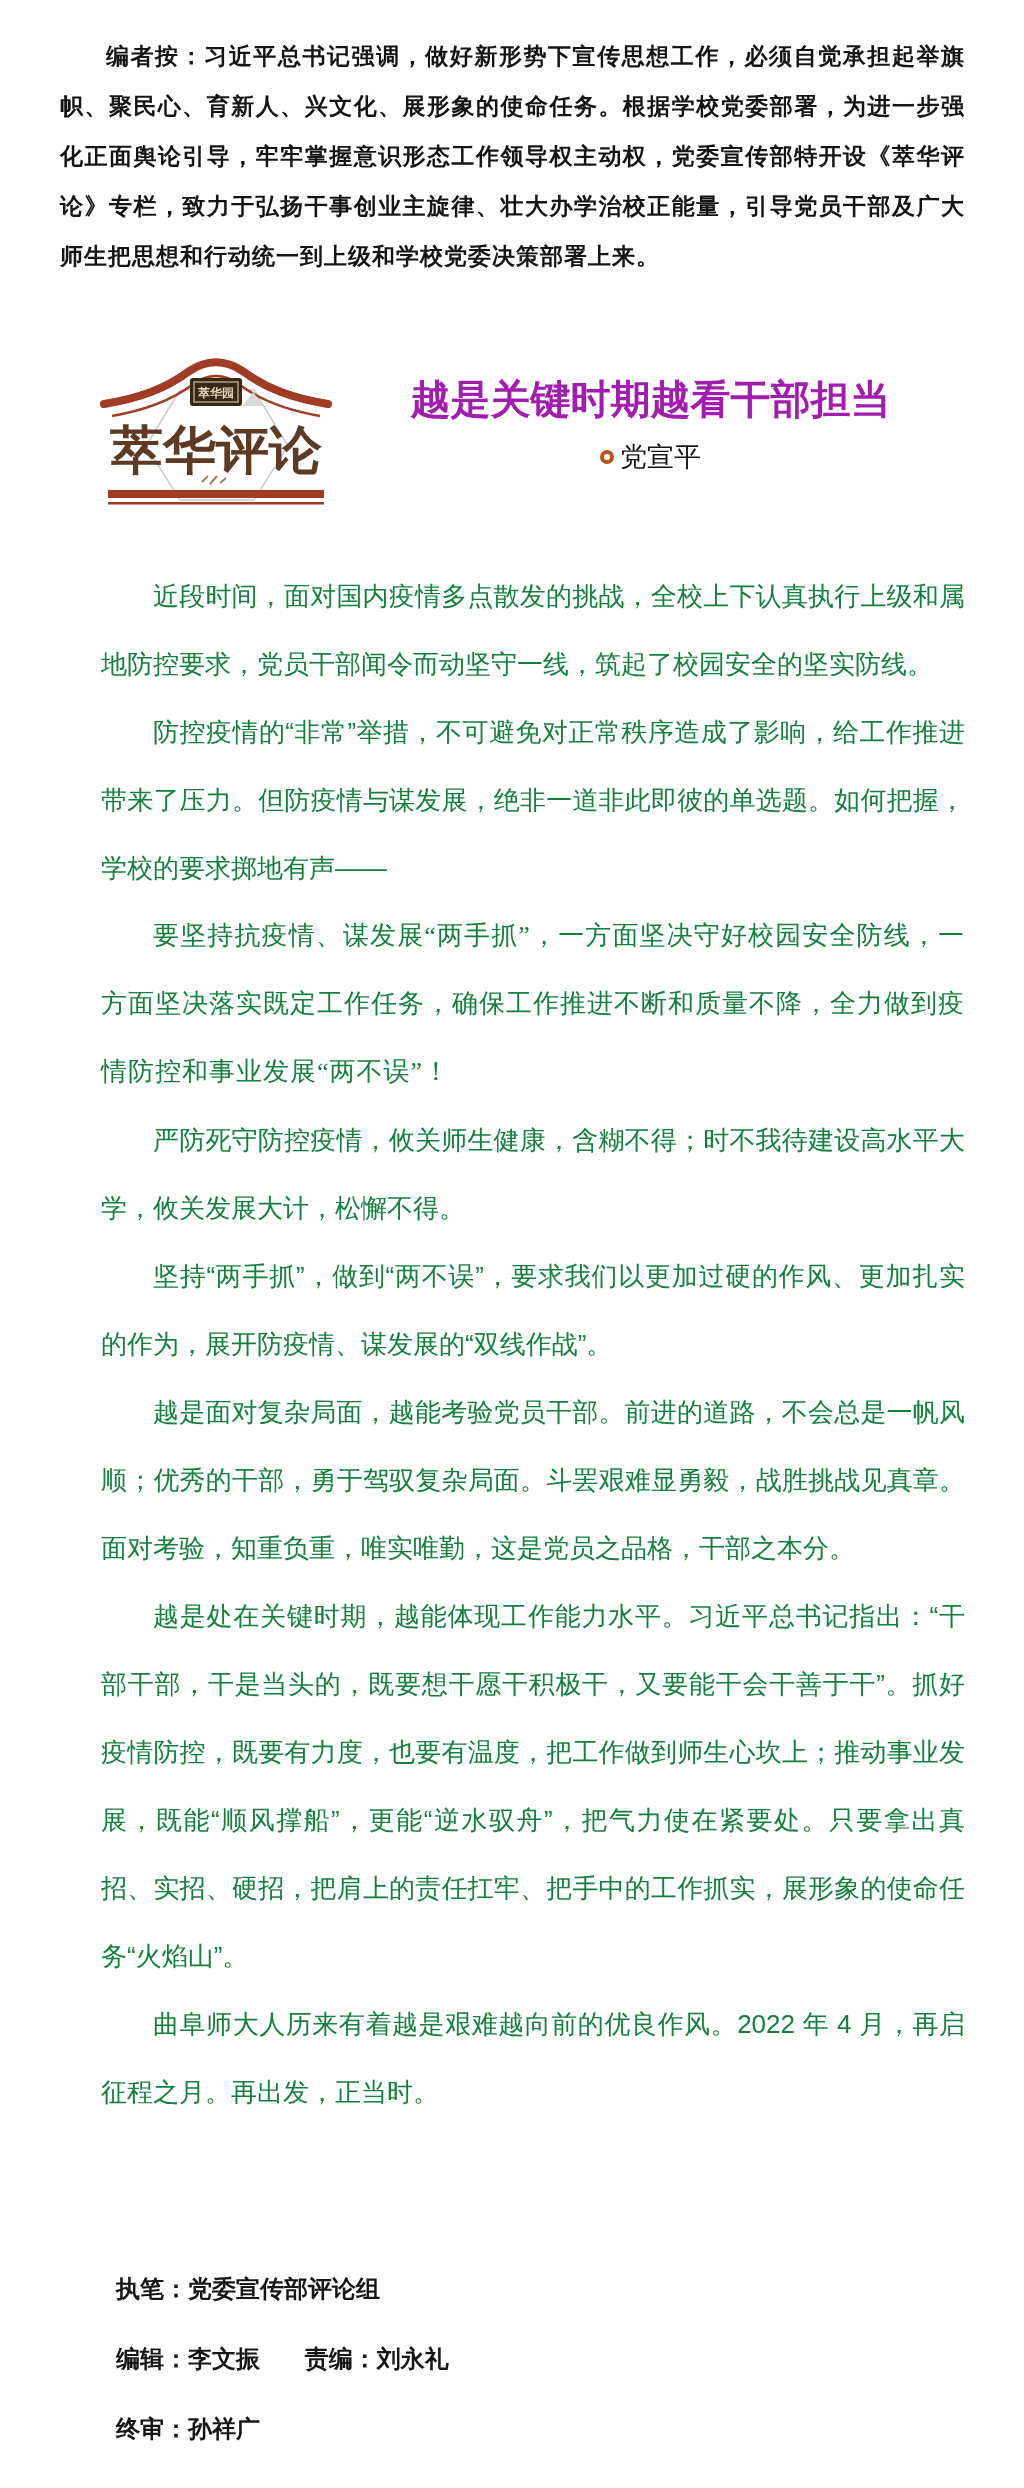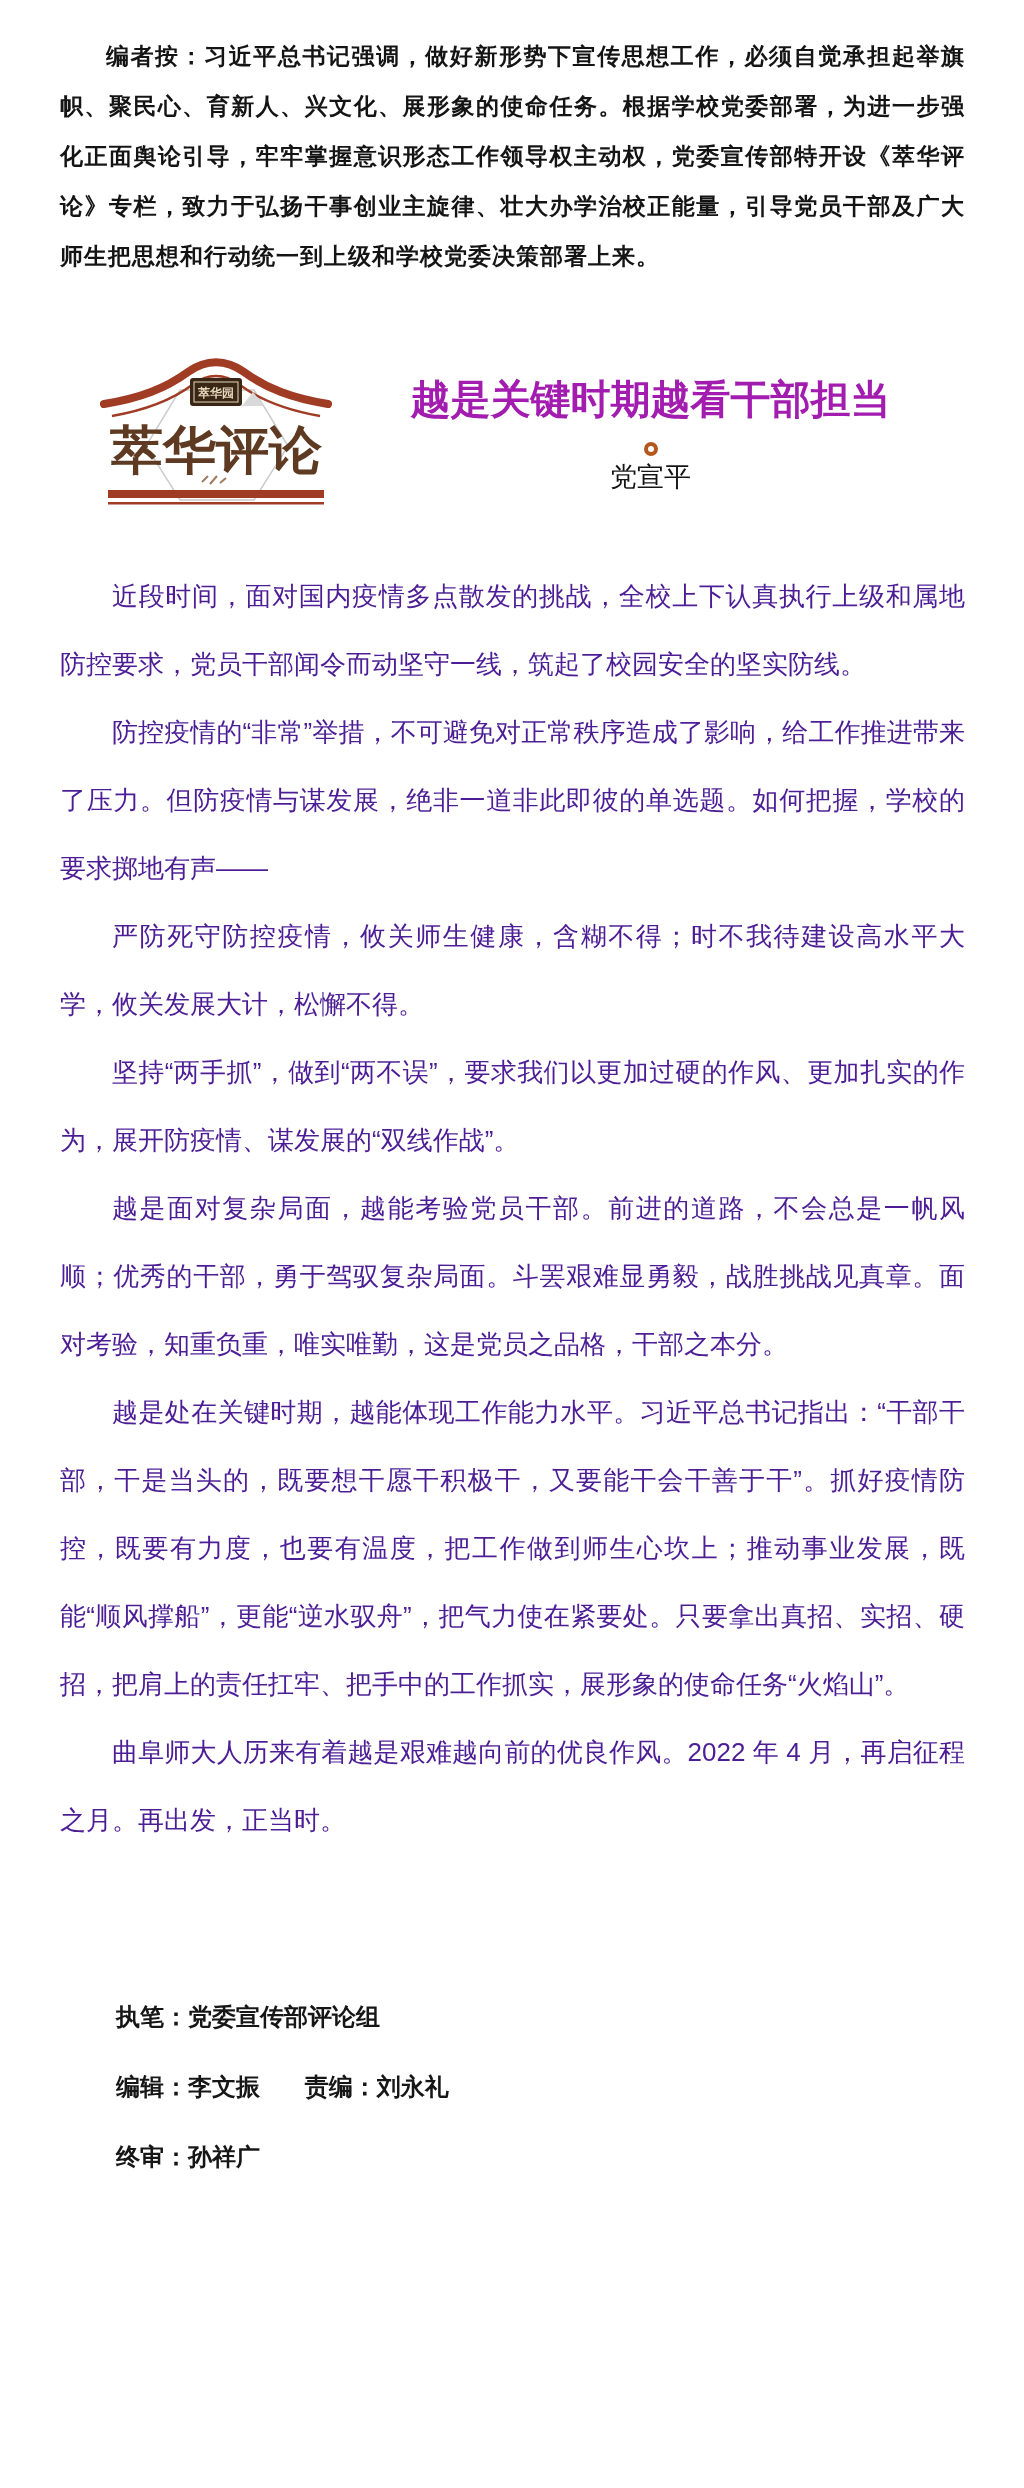--- a/index.html
+++ b/index.html
@@ -58,40 +58,40 @@
   .author-line {
     margin-top: 18px;
     font-size: 27px;
     line-height: 30px;
     color: #141414;
     font-family: "Liberation Sans", sans-serif;
     display: flex;
     align-items: center;
     justify-content: center;
     gap: 6px;
-    flex-direction: column;
   }
   .author-bullet {
     display: inline-block;
     width: 14px;
     height: 14px;
     border: 4px solid #b4571c;
     border-radius: 50%;
     background: #fff;
   }
 
   
   .article { margin-top: 52px; }
   .article p {
     font-size: 26px;
     line-height: 68px;
     text-align: justify;
     text-indent: 2em;
-    color: #4c1d95;
+    color: #15803d;
     font-family: "Liberation Sans", sans-serif;
+    margin-left: 41px;
   }
   .article p.kai {
     font-family: "Liberation Serif", serif;
     letter-spacing: 1px;
   }
 
   
   .footer {
     margin-top: 128px;
     margin-left: 56px;
@@ -145,20 +145,21 @@
       <div class="author-line">
         <span class="author-bullet"></span>
         <span>党宣平</span>
       </div>
     </div>
   </div>
 
   <div class="article">
     <p>近段时间，面对国内疫情多点散发的挑战，全校上下认真执行上级和属地防控要求，党员干部闻令而动坚守一线，筑起了校园安全的坚实防线。</p>
     <p>防控疫情的“非常”举措，不可避免对正常秩序造成了影响，给工作推进带来了压力。但防疫情与谋发展，绝非一道非此即彼的单选题。如何把握，学校的要求掷地有声——</p>
+    <p class="kai">要坚持抗疫情、谋发展“两手抓”，一方面坚决守好校园安全防线，一方面坚决落实既定工作任务，确保工作推进不断和质量不降，全力做到疫情防控和事业发展“两不误”！</p>
     <p>严防死守防控疫情，攸关师生健康，含糊不得；时不我待建设高水平大学，攸关发展大计，松懈不得。</p>
     <p>坚持“两手抓”，做到“两不误”，要求我们以更加过硬的作风、更加扎实的作为，展开防疫情、谋发展的“双线作战”。</p>
     <p>越是面对复杂局面，越能考验党员干部。前进的道路，不会总是一帆风顺；优秀的干部，勇于驾驭复杂局面。斗罢艰难显勇毅，战胜挑战见真章。面对考验，知重负重，唯实唯勤，这是党员之品格，干部之本分。</p>
     <p>越是处在关键时期，越能体现工作能力水平。习近平总书记指出：“干部干部，干是当头的，既要想干愿干积极干，又要能干会干善于干”。抓好疫情防控，既要有力度，也要有温度，把工作做到师生心坎上；推动事业发展，既能“顺风撑船”，更能“逆水驭舟”，把气力使在紧要处。只要拿出真招、实招、硬招，把肩上的责任扛牢、把手中的工作抓实，展形象的使命任务“火焰山”。</p>
     <p>曲阜师大人历来有着越是艰难越向前的优良作风。2022 年 4 月，再启征程之月。再出发，正当时。</p>
   </div>
 
   <div class="footer">
     <p>
       <span>执笔：党委宣传部评论组</span>

